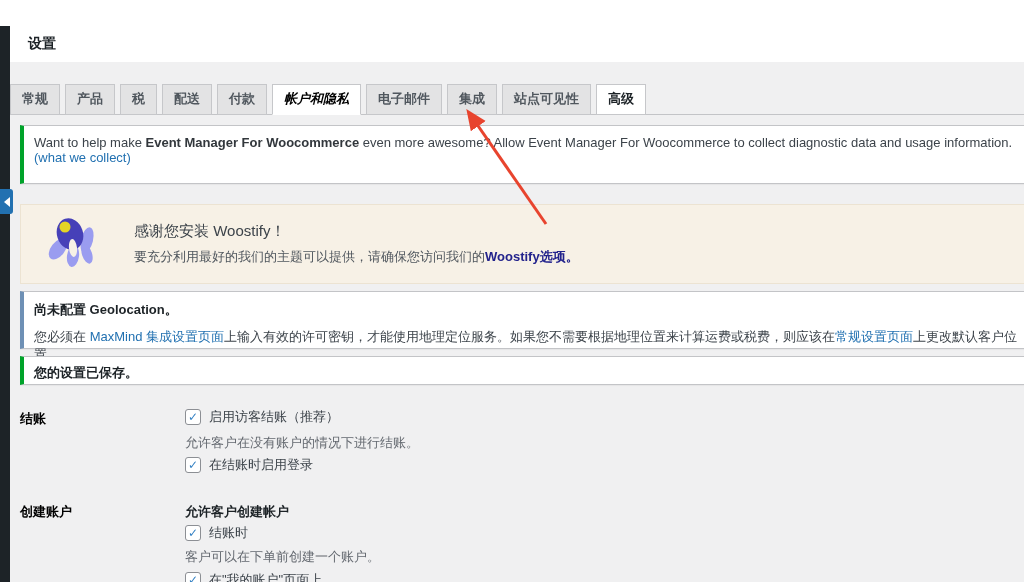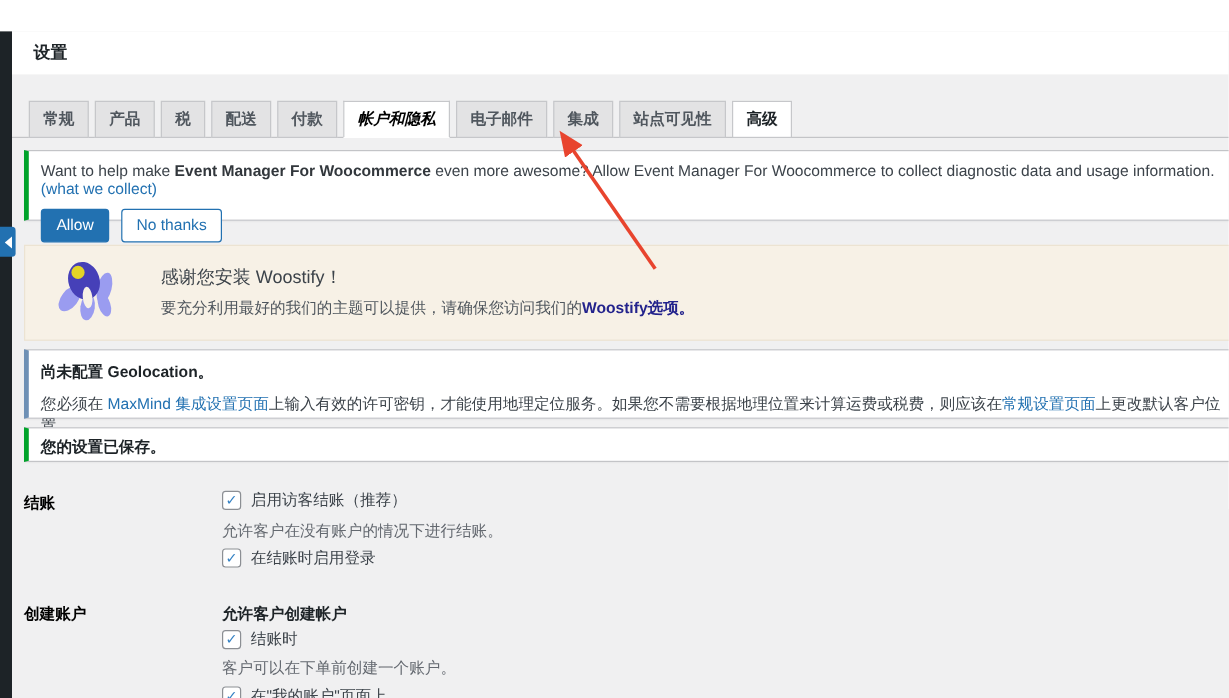--- a/index.html
+++ b/index.html
@@ -10,21 +10,21 @@
   
   .admin-strip { position:absolute; left:0; top:0; width:10px; height:582px; background:#1d2327; z-index:3; }
   .collapse-handle { position:absolute; left:0; top:163px; width:13px; height:25px; background:#2271b1; border-radius:0 3px 3px 0; z-index:4; display:flex; align-items:center; justify-content:center; cursor:pointer; }
   .collapse-handle .tri { width:0; height:0; border-top:5px solid transparent; border-bottom:5px solid transparent; border-right:6px solid #fff; }
 
   
   .topbar { position:absolute; left:10px; top:0; right:0; height:36px; background:#fff; }
   .page-title { position:absolute; left:28px; top:9px; font-size:14px; font-weight:bold; color:#1d2327; }
 
   
-  .tabbar { position:absolute; left:10px; right:0; top:61px; height:28px; border-bottom:1px solid #c3c4c7; padding-left:14px; display:flex; align-items:flex-end; }
+  .tabbar { position:absolute; left:10px; right:0; top:61px; height:28px; border-bottom:1px solid #c3c4c7; padding-left:0; display:flex; align-items:flex-end; }
   .tab { display:inline-block; margin-right:5px; margin-bottom:-1px; padding:5px 11px 6px; background:#e3e3e4; border:1px solid #c6c7ca; font-size:13px; font-weight:600; color:#50575e; cursor:pointer; white-space:nowrap; }
   .tab.active { background:#fff; border-bottom-color:#fff; color:#000; font-weight:bold;font-style:italic; }
   .tab.highlight { background:#fff; color:#1d2327; font-weight:bold; }
 
   
   .notice { position:absolute; left:20px; right:-10px; background:#fff; border:1px solid #c3c4c7; box-shadow:0 1px 1px rgba(0,0,0,.04); }
   .notice.green { border-left:4px solid #00a32a; }
   .notice.blue  { border-left:4px solid #6e90b5; }
 
   .tracking { top:99px; height:59px; padding:9px 12px 0 10px; }
@@ -87,24 +87,20 @@
     <span class="tab">电子邮件</span>
     <span class="tab">集成</span>
     <span class="tab">站点可见性</span>
     <span class="tab highlight">高级</span>
   </div>
 
   <div class="notice green tracking">
     <div class="line">
       <span>Want to help make </span><b>Event Manager For Woocommerce</b><span> even more awesome? Allow Event Manager For Woocommerce to collect diagnostic data and usage information. </span><a class="link">(what we collect)</a>
     </div>
-    <div class="btn-row">
-      <span class="btn btn-primary">Allow</span>
-      <span class="btn btn-secondary">No thanks</span>
-    </div>
   </div>
 
   <div class="woostify">
     <svg class="woo-logo" viewBox="0 0 52 56">
       <ellipse cx="41" cy="24" rx="6" ry="13" transform="rotate(14 41 24)" fill="#9a9cf0"></ellipse>
       <ellipse cx="12" cy="33" rx="7" ry="12" transform="rotate(38 12 33)" fill="#9a9cf0"></ellipse>
       <ellipse cx="27" cy="40" rx="6" ry="11" transform="rotate(8 27 40)" fill="#9a9cf0"></ellipse>
       <ellipse cx="41" cy="38" rx="5" ry="10" transform="rotate(-18 41 38)" fill="#9a9cf0"></ellipse>
       <ellipse cx="24" cy="18" rx="13" ry="16" transform="rotate(-18 24 18)" fill="#4640b8"></ellipse>
       <ellipse cx="27" cy="32" rx="4" ry="9" transform="rotate(-6 27 32)" fill="#f7f1e6"></ellipse>

